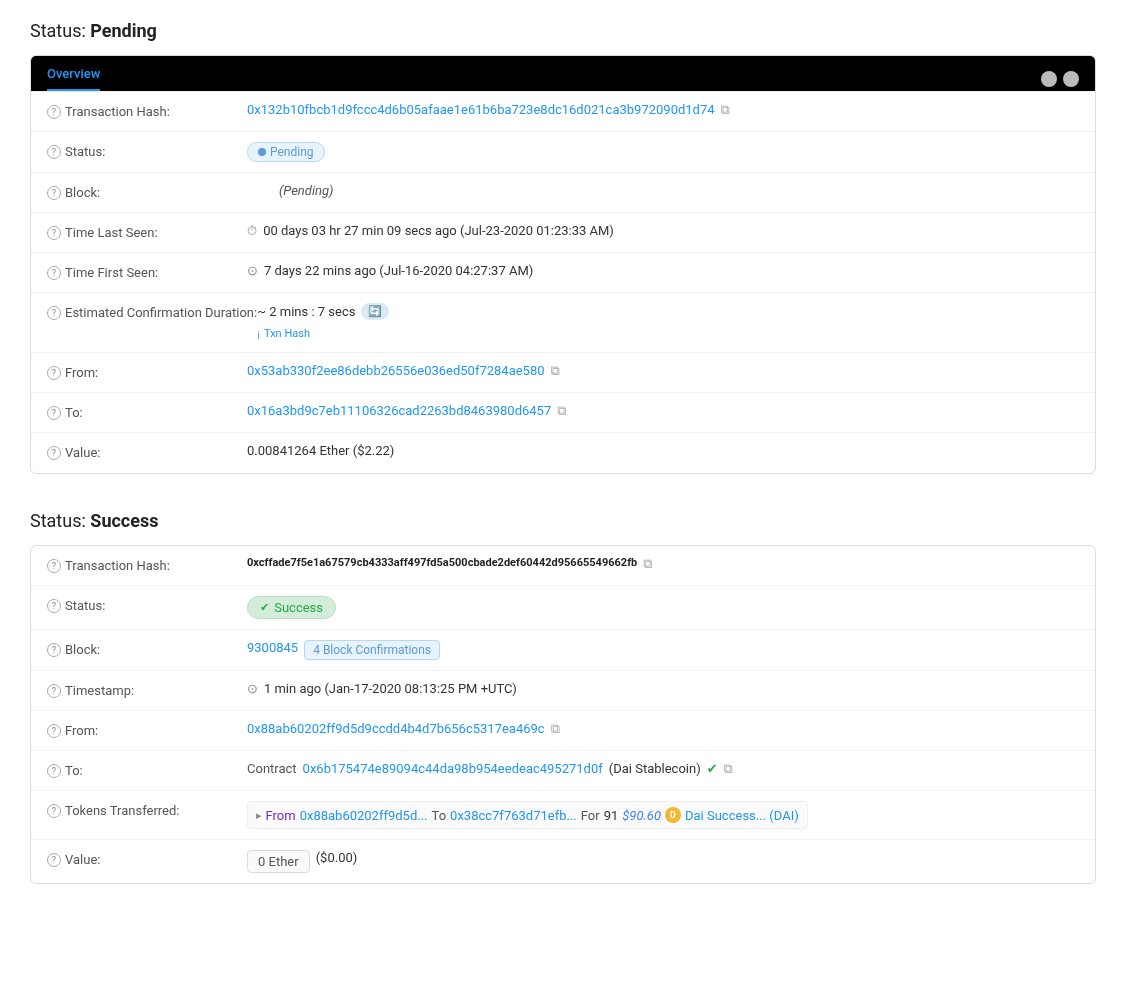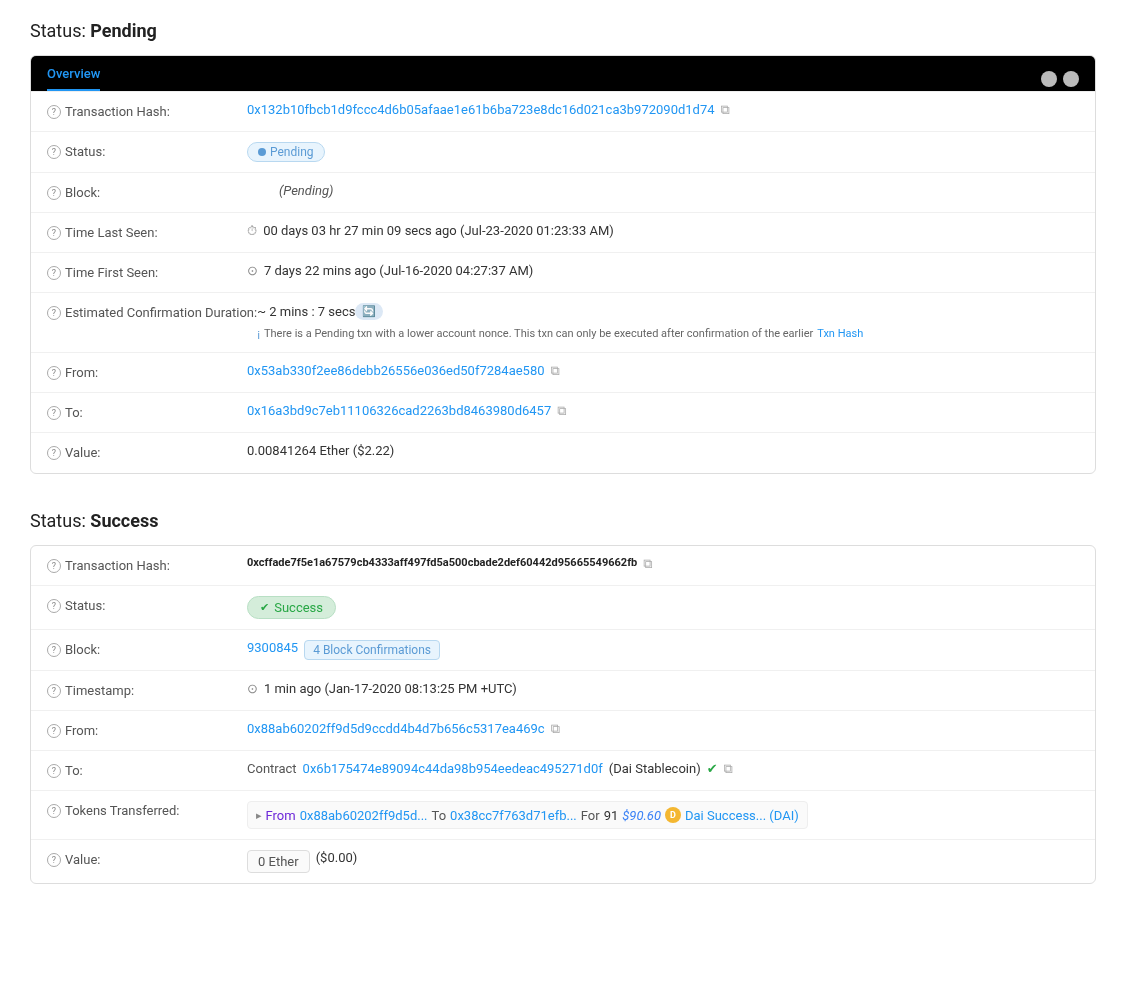--- a/index.html
+++ b/index.html
@@ -271,27 +271,26 @@
     </div>
   </div>
 
   <div class="row">
     <div class="row-label">
       <span class="help-icon">?</span>
       Estimated Confirmation Duration:
     </div>
     <div class="row-value">
       <div class="info-row">
-        <div style="display:flex;align-items:center;">
+        <div style="display:flex;align-items:center;gap:6px;">
           <span>~ 2 mins : 7 secs</span>
           <span style="background:#dce8f5;border-radius:10px;padding:2px 7px;font-size:11px;color:#5b9bd5;">🔄</span>
         </div>
         <div class="warn-text">
           <span class="warn-icon">ℹ</span>
-          <span>There is a Pending txn with a lower account nonce. This txn can only be executed after confirmation of the earlier</span>
           <a class="link">Txn Hash</a>
         </div>
       </div>
     </div>
   </div>
 
   <div class="row">
     <div class="row-label">
       <span class="help-icon">?</span>
       From:

